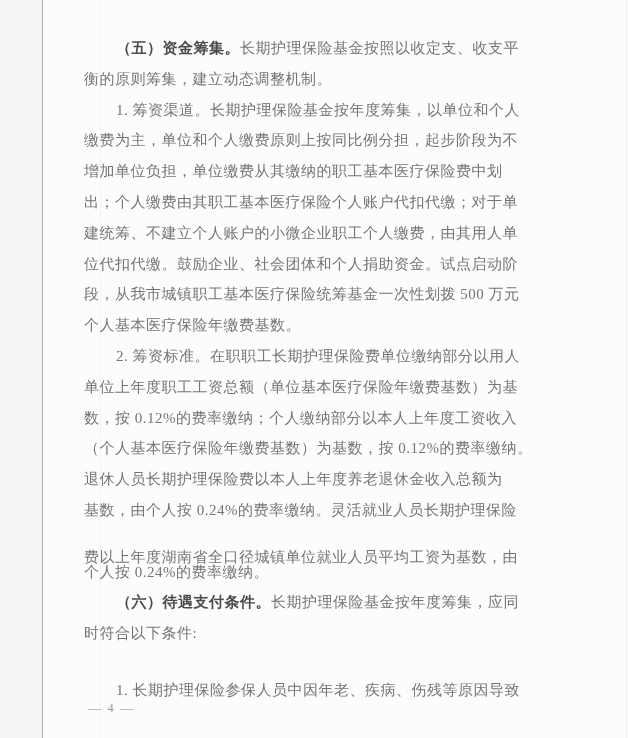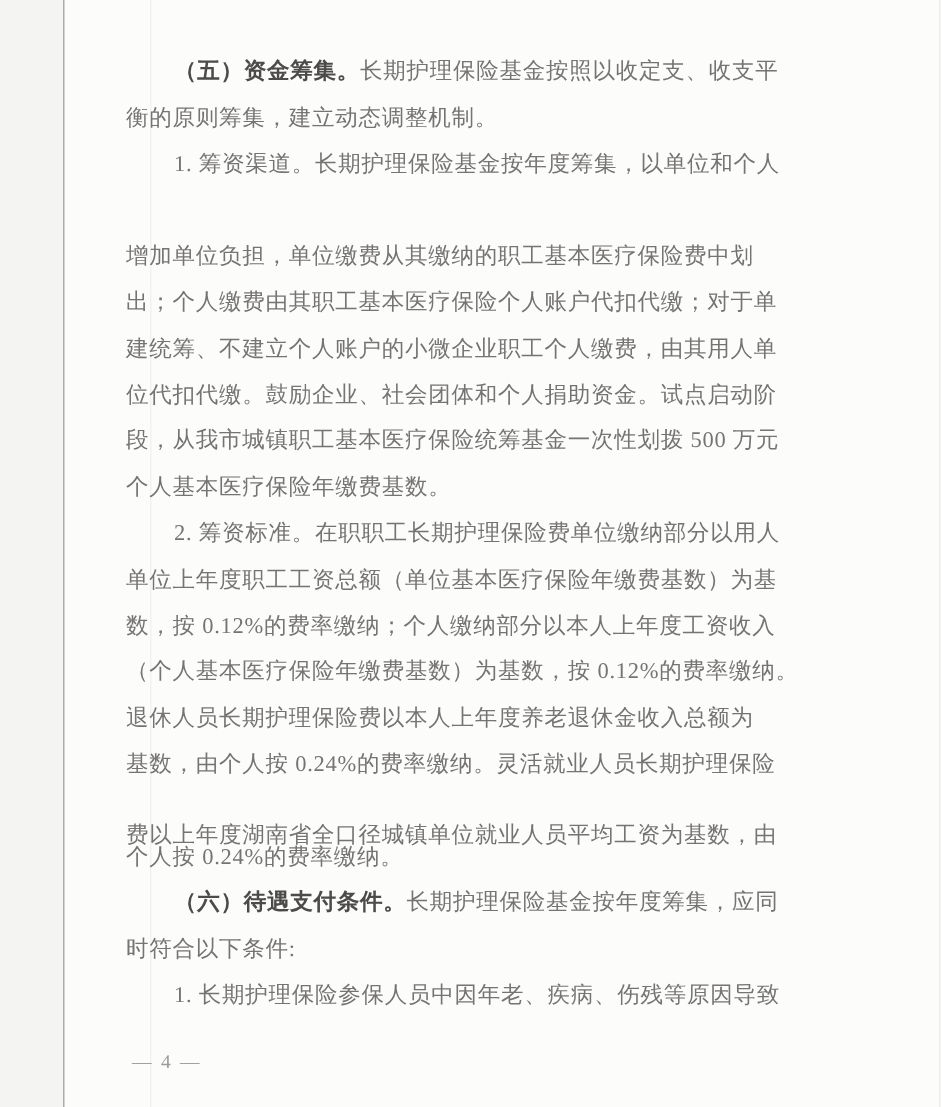--- a/index.html
+++ b/index.html
@@ -83,32 +83,33 @@
 
 <div class="page">
   <div class="left-margin"></div>
   <div class="scan-edge-line"></div>
   <div class="fold-line"></div>
   <div class="right-edge-line"></div>
 
   <div class="line" style="top:64px">衡的原则筹集，建立动态调整机制。</div>
   <div class="line indent" style="top:33px"><span class="bold">（五）资金筹集。</span><span>长期护理保险基金按照以收定支、收支平</span></div>
   <div class="line indent" style="top:95px">1. 筹资渠道。长期护理保险基金按年度筹集，以单位和个人</div>
+  <div class="line" style="top:125px">缴费为主，单位和个人缴费原则上按同比例分担，起步阶段为不</div>
   <div class="line" style="top:156px">增加单位负担，单位缴费从其缴纳的职工基本医疗保险费中划</div>
   <div class="line" style="top:218px">建统筹、不建立个人账户的小微企业职工个人缴费，由其用人单</div>
   <div class="line" style="top:187px">出；个人缴费由其职工基本医疗保险个人账户代扣代缴；对于单</div>
   <div class="line" style="top:249px">位代扣代缴。鼓励企业、社会团体和个人捐助资金。试点启动阶</div>
   <div class="line" style="top:279px">段，从我市城镇职工基本医疗保险统筹基金一次性划拨 500 万元</div>
   <div class="line" style="top:310px">个人基本医疗保险年缴费基数。</div>
   <div class="line indent" style="top:341px">2. 筹资标准。在职职工长期护理保险费单位缴纳部分以用人</div>
   <div class="line" style="top:372px">单位上年度职工工资总额（单位基本医疗保险年缴费基数）为基</div>
   <div class="line" style="top:403px">数，按 0.12%的费率缴纳；个人缴纳部分以本人上年度工资收入</div>
   <div class="line" style="top:433px">（个人基本医疗保险年缴费基数）为基数，按 0.12%的费率缴纳。</div>
   <div class="line" style="top:464px">退休人员长期护理保险费以本人上年度养老退休金收入总额为</div>
   <div class="line" style="top:495px">基数，由个人按 0.24%的费率缴纳。灵活就业人员长期护理保险</div>
   <div class="line" style="top:542px">费以上年度湖南省全口径城镇单位就业人员平均工资为基数，由</div>
   <div class="line" style="top:557px">个人按 0.24%的费率缴纳。</div>
   <div class="line indent" style="top:587px"><span class="bold">（六）待遇支付条件。</span><span>长期护理保险基金按年度筹集，应同</span></div>
   <div class="line" style="top:618px">时符合以下条件:</div>
-  <div class="line indent" style="top:649px">1. 长期护理保险参保人员中因年老、疾病、伤残等原因导致</div>
+  <div class="line indent" style="top:675px">1. 长期护理保险参保人员中因年老、疾病、伤残等原因导致</div>
 
   <div class="page-number">— 4 —</div>
 </div>
 
 </body></html>

